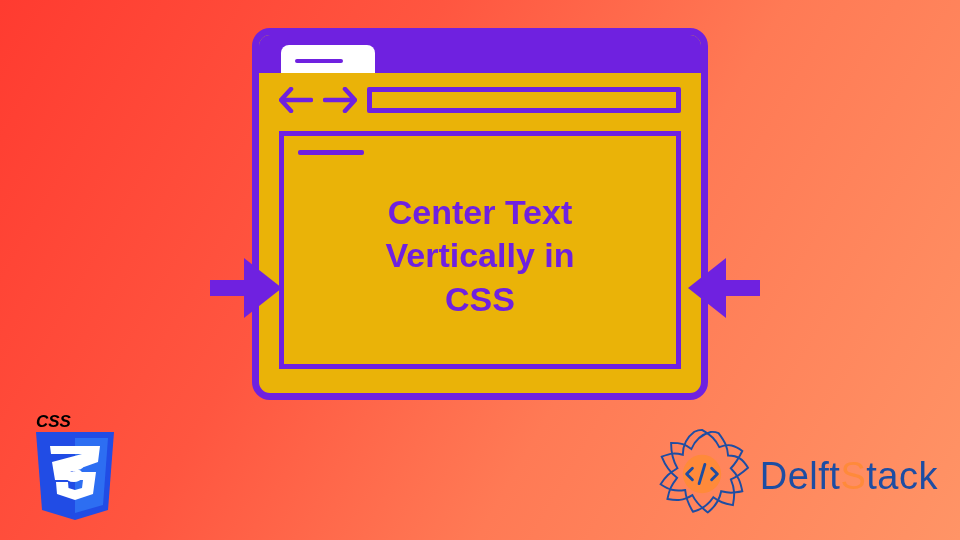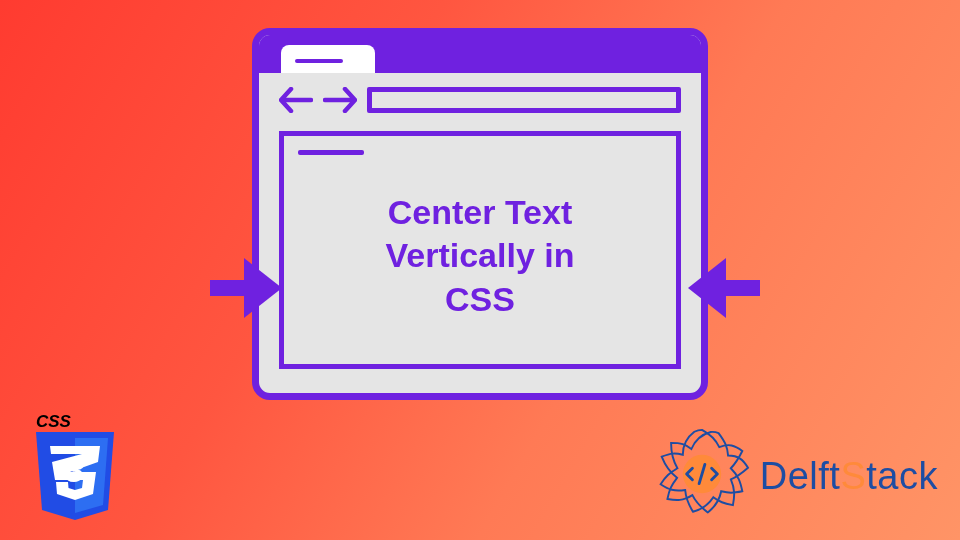--- a/index.html
+++ b/index.html
@@ -13,21 +13,21 @@
   }
 
   .browser-wrap {
     position: absolute;
     left: 252px;
     top: 28px;
     width: 456px;
   }
 
   .browser-frame {
-    background: #e5e5e5;
+    background: #eab308;
     border: 7px solid #6f21e0;
     border-radius: 18px;
     overflow: hidden;
   }
 
   .bf-tabbar {
     background: #6f21e0;
     height: 38px;
     position: relative;
   }

